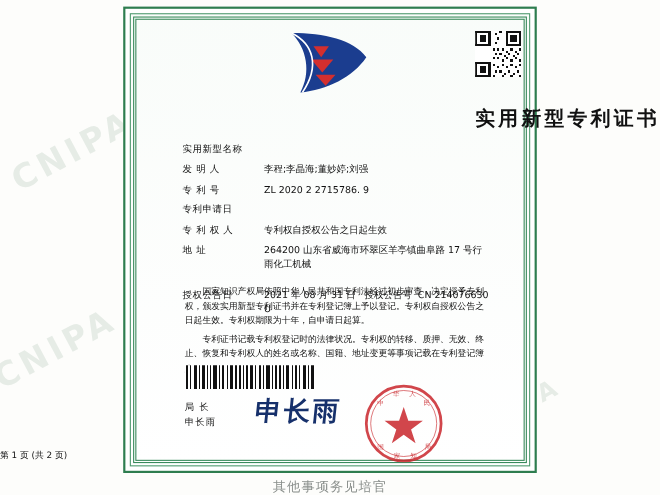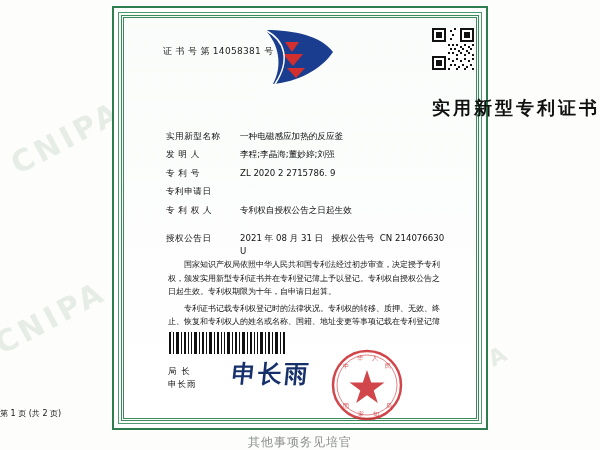--- a/index.html
+++ b/index.html
@@ -158,21 +158,20 @@
   <div class="watermark wm2">CNIPA</div>
   <div class="watermark wm3">CNIPA</div>
   <div class="watermark wm4">CNIPA</div>
   <div class="watermark wm5">CNIPA</div>
   <div class="watermark wm6">CNIPA</div>
 
   <div class="frame-outer"></div>
   <div class="frame-inner"></div>
   <div class="frame-line3"></div>
 
-  <div class="cert-no">证 书 号 第 14058381 号</div>
 
   <div class="qr">
     <svg width="42" height="42" viewBox="0 0 21 21" shape-rendering="crispEdges">
       <rect width="21" height="21" fill="#fff"></rect>
       <g fill="#111">
         <rect x="0" y="0" width="7" height="1"></rect>
           <rect x="0" y="6" width="7" height="1"></rect>
         <rect x="0" y="0" width="1" height="7"></rect>
           <rect x="6" y="0" width="1" height="7"></rect>
         <rect x="2" y="2" width="3" height="3"></rect>
@@ -239,36 +238,39 @@
       <path d="M32 42 L50 42 L41 52 Z" fill="#d32f2f"></path>
       <path d="M10 4 C30 14 36 34 20 58" fill="none" stroke="#ffffff" stroke-width="1.5"></path>
     </svg>
   </div>
 
   <div class="title">实用新型专利证书</div>
 
   <div class="fields">
     <div class="row">
       <div class="lbl">实用新型名称</div>
-      <div class="val">一种电磁感应加热的反应釜</div>
     </div>
     <div class="row">
       <div class="lbl">发 明 人</div>
       <div class="val">李程;李晶海;董妙婷;刘强</div>
     </div>
     <div class="row">
       <div class="lbl">专 利 号</div>
       <div class="val">ZL 2020 2 2715786. 9</div>
     </div>
     <div class="row">
       <div class="lbl">专利申请日</div>
     </div>
     <div class="row">
       <div class="lbl">专 利 权 人</div>
       <div class="val">专利权自授权公告之日起生效</div>
+    </div>
+    <div class="row">
+      <div class="lbl">地 址</div>
+      <div class="val">264200 山东省威海市环翠区羊亭镇曲阜路 17 号行雨化工机械</div>
     </div>
     <div class="row tight">
       <div class="lbl">授权公告日</div>
       <div class="val">
         <span>2021 年 08 月 31 日</span>
         &nbsp;&nbsp;<span>授权公告号</span>
         &nbsp;<span>CN 214076630 U</span>
       </div>
     </div>
   </div>

